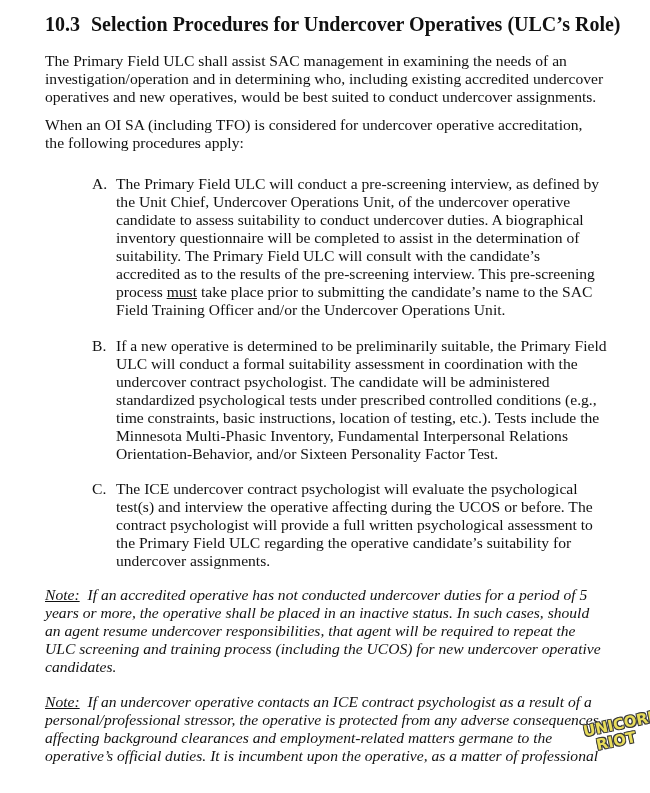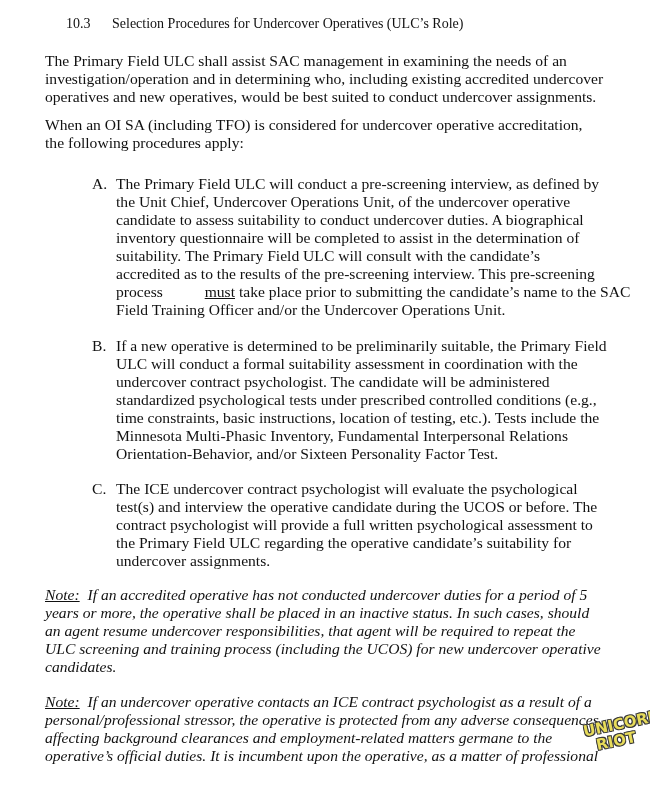--- a/index.html
+++ b/index.html
@@ -21,24 +21,23 @@
     position: absolute;
     left: 0;
     top: 0;
     width: 650px;
     height: 793px;
   }
   .heading {
     position: absolute;
     left: 45px;
     top: 15px;
-    font-weight: normal;
-    font-size: 14px;
+    font-weight: bold;
+    font-size: 20px;
     white-space: nowrap;
-    margin-left: 21px;
   }
   .heading .num {
     display: inline-block;
     width: 46px;
   }
   .para {
     position: absolute;
     left: 45px;
     width: 600px;
   }
@@ -66,21 +65,20 @@
     position: absolute;
     left: 45px;
     width: 600px;
     font-style: italic;
   }
   .note .note-label {
     text-decoration: underline;
   }
   u.emph {
     text-decoration: underline;
-    margin-left: 38px;
   }
   .watermark {
     position: absolute;
     left: 586px;
     top: 717px;
     width: 60px;
     height: 46px;
     transform: rotate(-12deg);
     transform-origin: center;
   }
@@ -140,21 +138,21 @@
       <span class="line">time constraints, basic instructions, location of testing, etc.).  Tests include the</span>
       <span class="line">Minnesota Multi-Phasic Inventory, Fundamental Interpersonal Relations</span>
       <span class="line">Orientation-Behavior, and/or Sixteen Personality Factor Test.</span>
     </div>
   </div>
 
   <div class="list-item" style="top:480px;">
     <span class="marker">C.</span>
     <div class="body">
       <span class="line">The ICE undercover contract psychologist will evaluate the psychological</span>
-      <span class="line">test(s) and interview the operative candidate during the UCOS or before.  The</span>
+      <span class="line">test(s) and interview the operative affecting during the UCOS or before.  The</span>
       <span class="line">contract psychologist will provide a full written psychological assessment to</span>
       <span class="line">the Primary Field ULC regarding the operative candidate’s suitability for</span>
       <span class="line">undercover assignments.</span>
     </div>
   </div>
 
   <div class="note" style="top:586px;">
     <span class="line"><span class="note-label">Note:</span><span style="white-space:pre;">  If an accredited operative has not conducted undercover duties for a period of 5</span></span>
     <span class="line">years or more, the operative shall be placed in an inactive status.  In such cases, should</span>
     <span class="line">an agent resume undercover responsibilities, that agent will be required to repeat the</span>

